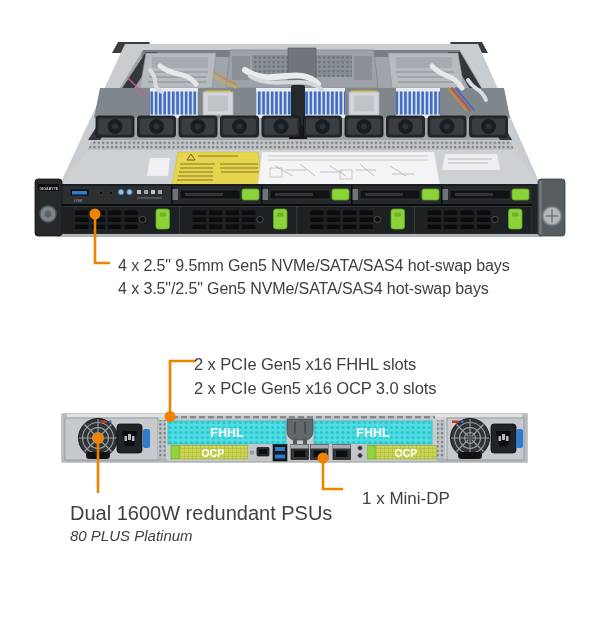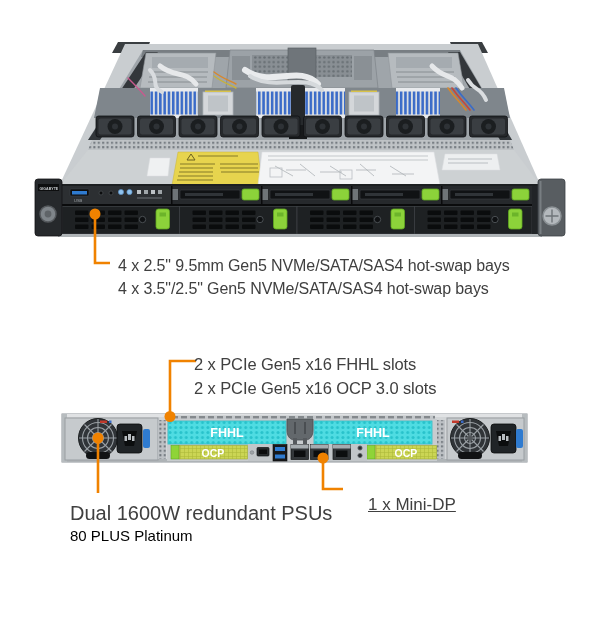--- a/index.html
+++ b/index.html
@@ -5,23 +5,23 @@
   html,body{margin:0;padding:0;background:#ffffff;}
   #stage{position:relative;width:600px;height:620px;background:#ffffff;overflow:hidden;
          font-family:"Liberation Sans",sans-serif;}
   #art{position:absolute;left:0;top:0;}
   .callout{position:absolute;color:#404040;white-space:nowrap;}
   .co-line{display:block;}
   #cbays{left:118px;top:254px;font-size:16px;line-height:23px;letter-spacing:-0.1px;}
   #cpcie{left:194px;top:352px;font-size:16.5px;line-height:24px;letter-spacing:-0.1px;}
   #cpsu{left:70px;top:502px;}
   #cpsu .title{font-size:20px;line-height:22px;}
-  #cpsu .sub{font-size:15px;line-height:18px;color:#000000;margin-top:3px;}
+  #cpsu .sub{font-size:15px;line-height:18px;color:#404040;margin-top:3px;font-style:italic;}
   #cio{left:352px;top:477px;font-size:17px;line-height:23.5px;}
-  #cio ul{list-style:none;margin:16px;padding:0;text-decoration:underline;}
+  #cio ul{list-style:none;margin:10px;padding:0;}
 </style>
 </head>
 <body>
 
 <div id="stage">
 
 <svg id="art" width="600" height="620" viewBox="0 0 600 620">
   <defs>
     <pattern id="pDimm" width="4.3" height="10" patternUnits="userSpaceOnUse">
       <rect width="4.3" height="10" fill="#D9DDE1"></rect>

